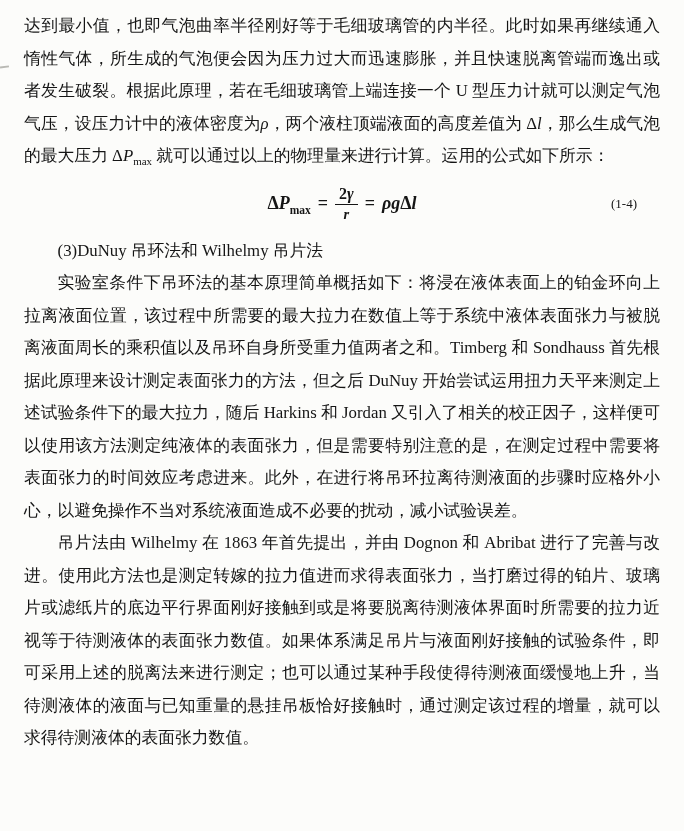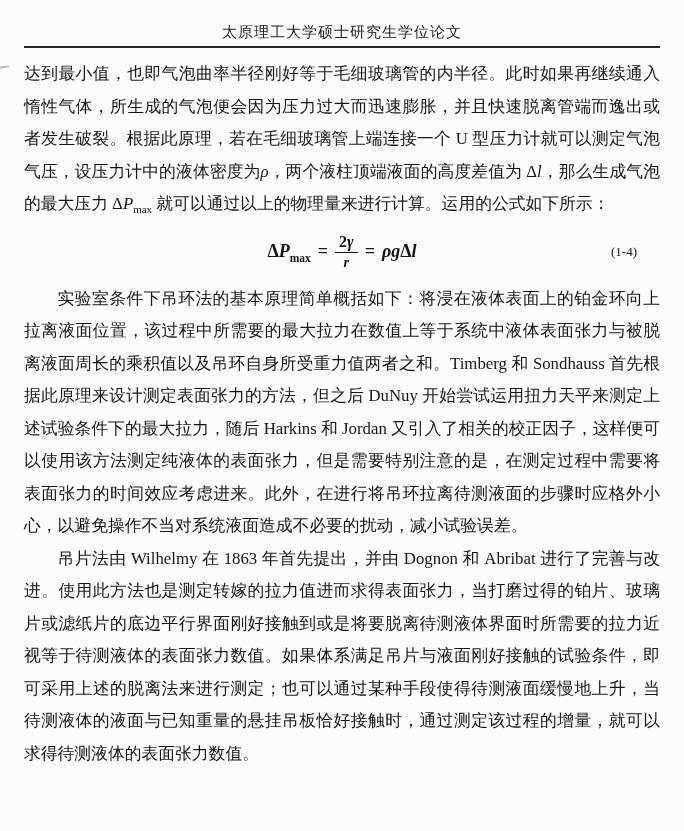--- a/index.html
+++ b/index.html
@@ -92,24 +92,20 @@
     transform: translateY(-50%);
     font-size: 13px;
     font-weight: 500;
   }
 </style>
 </head>
 <body>
 
 <div class="page">
 
-  <header class="page-header">
-    <div class="header-title">太原理工大学硕士研究生学位论文</div>
-    <div class="header-rule"></div>
-  </header>
 
   <span class="scan-mark"></span>
 
   <main class="page-body">
 
     <p class="para"><span>达到最小值，也即气泡曲率半径刚好等于毛细玻璃管的内半径。此时如果再继续通入惰性气体，所生成的气泡便会因为压力过大而迅速膨胀，并且快速脱离管端而逸出或者发生破裂。根据此原理，若在毛细玻璃管上端连接一个 U 型压力计就可以测定气泡气压，设压力计中的液体密度为</span><i class="var">ρ</i><span>，两个液柱顶端液面的高度差值为 Δ</span><i class="var">l</i><span>，那么生成气泡的最大压力 Δ</span><i class="var">P</i><sub class="subsc">max</sub><span> 就可以通过以上的物理量来进行计算。运用的公式如下所示：</span></p>
 
     <div class="equation-row">
       <span class="equation">
         <span class="eq-term"><span>Δ</span><i class="var">P</i><sub class="eq-sub">max</sub></span>
@@ -117,19 +113,20 @@
         <span class="frac">
           <span class="num"><span>2</span><i class="var">γ</i></span>
           <span class="den"><i class="var">r</i></span>
         </span>
         <span class="eq-op">=</span>
         <span class="eq-term"><i class="var">ρg</i><span>Δ</span><i class="var">l</i></span>
       </span>
       <span class="eq-number">(1-4)</span>
     </div>
 
+    <p class="para indent">(3)DuNuy 吊环法和 Wilhelmy 吊片法</p>
 
     <p class="para indent">实验室条件下吊环法的基本原理简单概括如下：将浸在液体表面上的铂金环向上拉离液面位置，该过程中所需要的最大拉力在数值上等于系统中液体表面张力与被脱离液面周长的乘积值以及吊环自身所受重力值两者之和。Timberg 和 Sondhauss 首先根据此原理来设计测定表面张力的方法，但之后 DuNuy 开始尝试运用扭力天平来测定上述试验条件下的最大拉力，随后 Harkins 和 Jordan 又引入了相关的校正因子，这样便可以使用该方法测定纯液体的表面张力，但是需要特别注意的是，在测定过程中需要将表面张力的时间效应考虑进来。此外，在进行将吊环拉离待测液面的步骤时应格外小心，以避免操作不当对系统液面造成不必要的扰动，减小试验误差。</p>
 
     <p class="para indent">吊片法由 Wilhelmy 在 1863 年首先提出，并由 Dognon 和 Abribat 进行了完善与改进。使用此方法也是测定转嫁的拉力值进而求得表面张力，当打磨过得的铂片、玻璃片或滤纸片的底边平行界面刚好接触到或是将要脱离待测液体界面时所需要的拉力近视等于待测液体的表面张力数值。如果体系满足吊片与液面刚好接触的试验条件，即可采用上述的脱离法来进行测定；也可以通过某种手段使得待测液面缓慢地上升，当待测液体的液面与已知重量的悬挂吊板恰好接触时，通过测定该过程的增量，就可以求得待测液体的表面张力数值。</p>
 
   </main>
 </div>
 
 </body></html>

